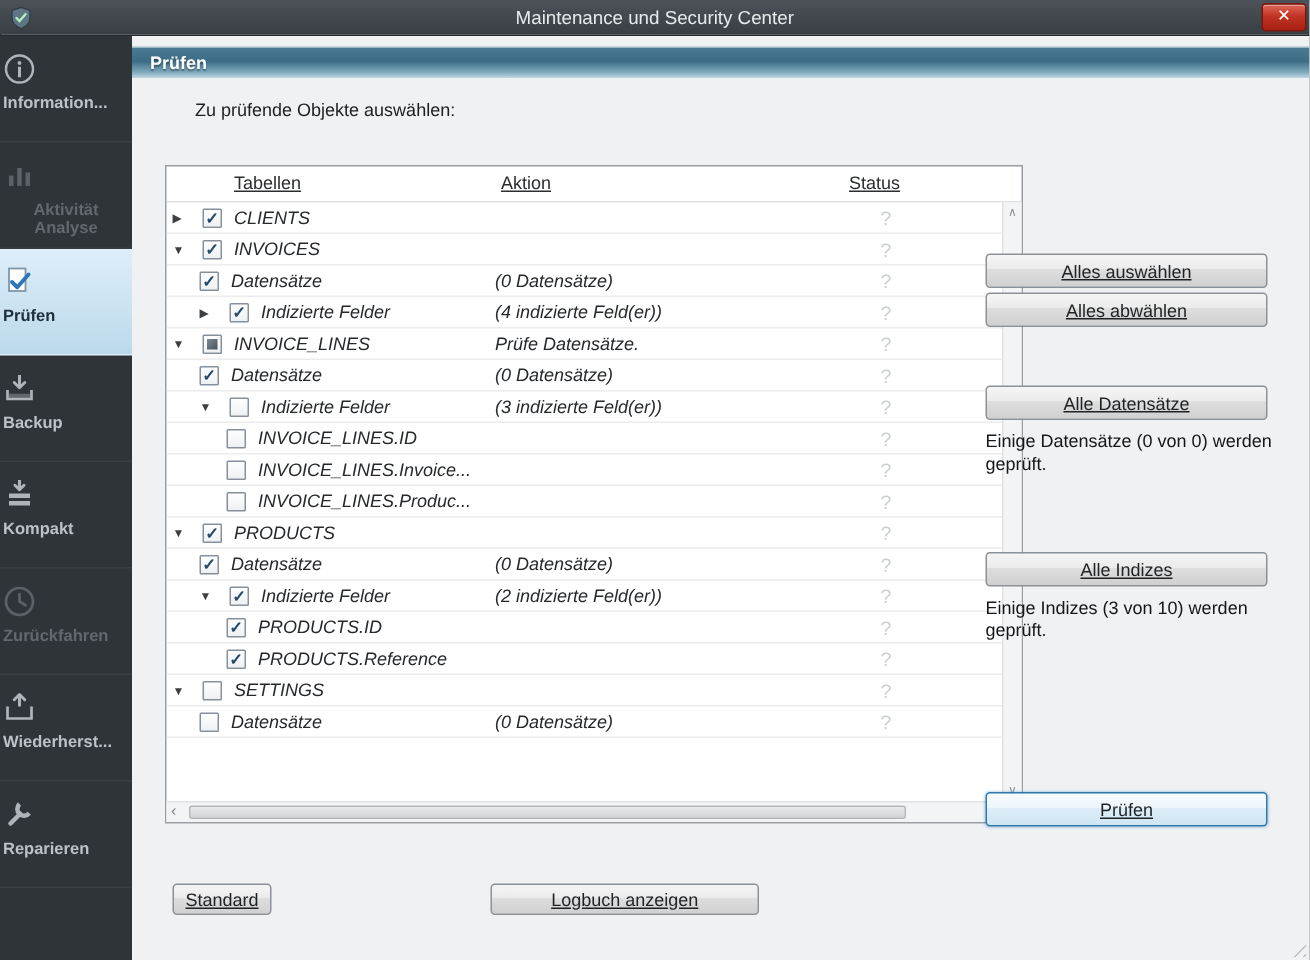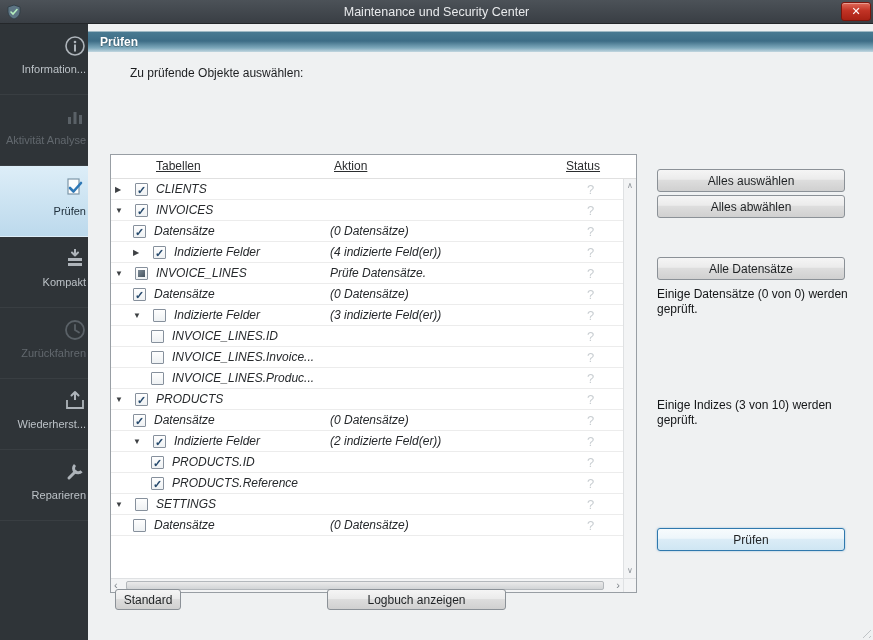--- a/index.html
+++ b/index.html
@@ -14,40 +14,40 @@
                color: #e8eaec; font-size: 12.5px; }
   .shield { position: absolute; left: 6px; top: 4px; width: 16px; height: 16px; }
   .closebtn { position: absolute; right: 2px; top: 2px; width: 30px; height: 19px;
               border: 1px solid #7c150c; border-radius: 3px; color: #fff; text-align: center;
               line-height: 17px; font-size: 11px; background: linear-gradient(180deg,#e06a59,#c13325 45%,#a82114);
               box-shadow: inset 0 1px 0 rgba(255,255,255,.35); cursor: default; }
 
   
   .sidebar { position: absolute; left: 0; top: 24px; width: 88px; bottom: 0; background: #2f3438;
              display: flex; flex-direction: column; }
-  .sideitem { height: 71px; display: flex; flex-direction: column; align-items: flex-end;
-              padding-top: 9px; border-bottom: 1px solid rgba(255,255,255,0.05); }
+  .sideitem { height: 71px; display: flex; flex-direction: column; align-items: flex-start;
+              padding-top: 9px; border-bottom: 1px solid rgba(255,255,255,0.05); font-weight: bold; }
   .sideitem .slabel { margin-top: 4px; font-size: 11px; color: #bcc2c7; text-align: center;
                       line-height: 12px; padding: 0 2px; }
   .sideitem.selected { background: linear-gradient(180deg, #ddeef8, #bcd9ec); }
   .sideitem.selected .slabel { color: #20303c; }
   .sideitem.disabled .slabel { color: #62686e; }
   .sideitem svg { display: block; }
 
   
   .content { position: absolute; left: 88px; top: 24px; right: 0; bottom: 0; background: #eff1f2; }
   .hdrbar { position: absolute; left: 0; top: 7px; right: 0; height: 21px; border-top: 1px solid #9fb9c4;
             background: linear-gradient(180deg, #497a92 0%, #3d6d86 45%, #7ea9bc 80%, #c2d7e0 100%); }
   .hdrbar .htitle { color: #fff; font-weight: bold; line-height: 21px; padding-left: 12px;
                     font-size: 12px; text-shadow: 0 1px 1px rgba(0,0,0,.35); }
   .instruction { position: absolute; left: 42px; top: 42px; color: #1c1e20; }
 
   
-  .tablewrap { position: absolute; left: 22px; top: 86px; width: 527px; height: 439px;
-               background: #fff; border: 1px solid #989ea4; margin-top: 44px; }
+  .tablewrap { position: absolute; left: 22px; top: 86px; width: 572px; height: 439px;
+               background: #fff; border: 1px solid #989ea4; }
   .thead { position: relative; height: 24px; border-bottom: 1px solid #e0e0e0; color: #2b2d2f; }
   .thead span { position: absolute; top: 4px; text-decoration: underline; }
   .thead .c1 { left: 45px; } .thead .c2 { left: 223px; } .thead .c3 { left: 455px; }
   .rows { position: absolute; left: 0; top: 24px; right: 13px; bottom: 14px; overflow: hidden; }
   .trow { position: relative; height: 21px; border-bottom: 1px solid #ececec; display: flex;
           align-items: center; font-style: italic; color: #26292c; padding-left: 4px; }
   .expander { width: 20px; font-size: 8px; color: #3d4043; font-style: normal; flex: 0 0 auto; }
   .cb { flex: 0 0 auto; width: 13px; height: 13px; border: 1px solid #86909c; border-radius: 1px;
         background: linear-gradient(180deg,#fefefe,#eef1f3); margin-right: 8px; position: relative;
         font-style: normal; text-align: center; line-height: 12px; font-size: 11px; font-weight: bold;
@@ -69,21 +69,21 @@
   .hscroll .sa { position: absolute; top: 0; font-size: 11px; color: #7d8389; line-height: 12px; }
   .hthumb { position: absolute; left: 15px; top: 2px; height: 9px; width: 478px; border-radius: 2px;
             background: linear-gradient(180deg,#eaeaea,#d2d4d6); border: 1px solid #b3b7bb; }
   .scorner { position: absolute; right: 0; bottom: 0; width: 13px; height: 14px; background: #f3f4f5;
              border-left: 1px solid #dfe1e3; border-top: 1px solid #dfe1e3; }
 
   
   .btn { position: absolute; border: 1px solid #8b9197; border-radius: 3px; color: #1f2224;
          text-align: center; font-size: 12px; font-family: inherit;
          background: linear-gradient(180deg,#f5f5f5 0%,#ebebeb 45%,#dedede 46%,#d0d0d0 100%);
-         display: flex; align-items: center; justify-content: center; }
+         display: flex; align-items: center; justify-content: center; text-decoration: underline; }
   .panelbtn { left: 569px; width: 188px; height: 23px; }
   .btn.default { border-color: #2f78ad;
          background: linear-gradient(180deg,#f7fbfd 0%,#edf6fb 45%,#dcedf7 46%,#cfe6f3 100%);
          box-shadow: 0 0 2px rgba(62,140,200,.6); }
   .infotext { position: absolute; left: 569px; width: 192px; color: #141618; line-height: 15px; }
 
   .grip { position: absolute; right: 2px; bottom: 2px; width: 12px; height: 12px;
           background: repeating-linear-gradient(135deg, transparent 0 3px, #aab0b4 3px 4px);
           clip-path: polygon(100% 0, 100% 100%, 0 100%); opacity: .7; }
 </style>
@@ -125,20 +125,31 @@
       <span class="slabel">Aktivität Analyse</span>
     </div>
     <div class="sideitem selected">
       <span>
         <svg width="26" height="26" viewBox="0 0 26 26">
           <rect x="6" y="4" width="11" height="15" fill="#fdfdfd" stroke="#7d97a8" stroke-width="1.2"></rect>
           <path d="M8 13 l3.5 3.5 L19 8" fill="none" stroke="#2e77b5" stroke-width="2.6" stroke-linecap="round" stroke-linejoin="round"></path>
         </svg>
       </span>
       <span class="slabel">Prüfen</span>
+    </div>
+    <div class="sideitem">
+      <span>
+        <svg width="26" height="26" viewBox="0 0 26 26">
+          <path d="M13 4 v8" stroke="#aeb4ba" stroke-width="2"></path>
+          <path d="M9.5 9 L13 12.5 L16.5 9" fill="none" stroke="#aeb4ba" stroke-width="2" stroke-linecap="round" stroke-linejoin="round"></path>
+          <path d="M5 14 v6 h16 v-6" fill="none" stroke="#aeb4ba" stroke-width="1.8"></path>
+          <rect x="6" y="16.5" width="14" height="3" fill="#aeb4ba" opacity="0.4"></rect>
+        </svg>
+      </span>
+      <span class="slabel">Backup</span>
     </div>
     <div class="sideitem">
       <span>
         <svg width="26" height="26" viewBox="0 0 26 26">
           <path d="M13 3 v6" stroke="#aeb4ba" stroke-width="2"></path>
           <path d="M10 6.5 L13 9.5 L16 6.5" fill="none" stroke="#aeb4ba" stroke-width="2" stroke-linecap="round" stroke-linejoin="round"></path>
           <rect x="6" y="12" width="14" height="3" fill="#aeb4ba"></rect>
           <rect x="6" y="17" width="14" height="3" fill="#aeb4ba"></rect>
         </svg>
       </span>
@@ -337,20 +348,21 @@
         <span class="hthumb"></span>
         <span class="sa" style="right:3px">›</span>
       </div>
       <div class="scorner"></div>
     </div>
 
     <div class="btn panelbtn" style="top:145px">Alles auswählen</div>
     <div class="btn panelbtn" style="top:171px">Alles abwählen</div>
     <div class="btn panelbtn" style="top:233px">Alle Datensätze</div>
     <div class="infotext" style="top:263px">Einige Datensätze (0 von 0) werden geprüft.</div>
+    <div class="btn panelbtn" style="top:344px">Alle Indizes</div>
     <div class="infotext" style="top:374px">Einige Indizes (3 von 10) werden geprüft.</div>
     <div class="btn panelbtn default" style="top:504px">Prüfen</div>
 
     <div class="btn" style="left:27px; top:565px; width:66px; height:21px;">Standard</div>
     <div class="btn" style="left:239px; top:565px; width:179px; height:21px;text-align:center;">Logbuch anzeigen</div>
   </div>
 
   <div class="grip"></div>
 </div>
 

